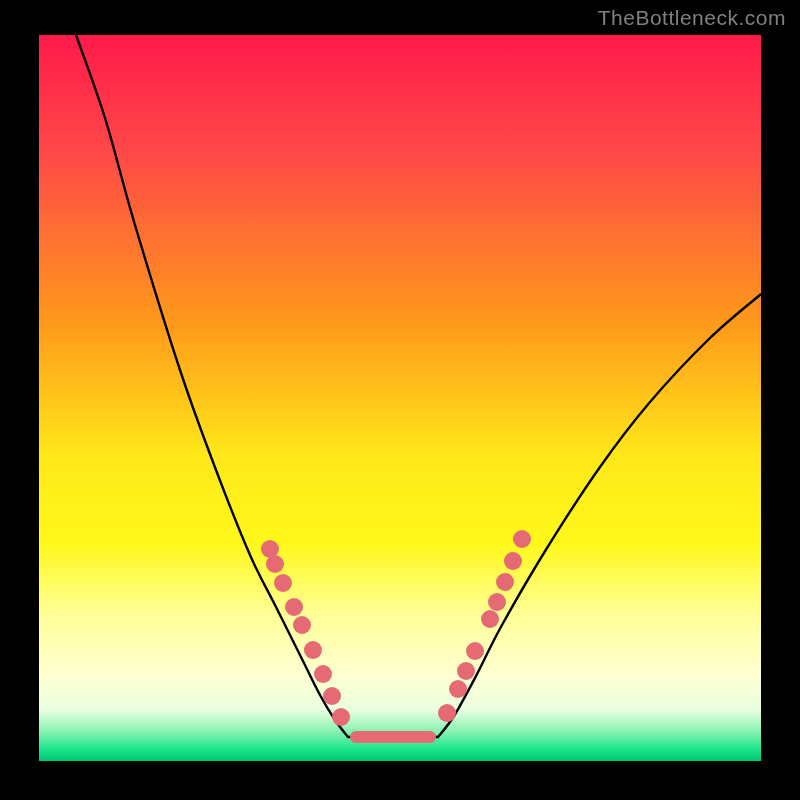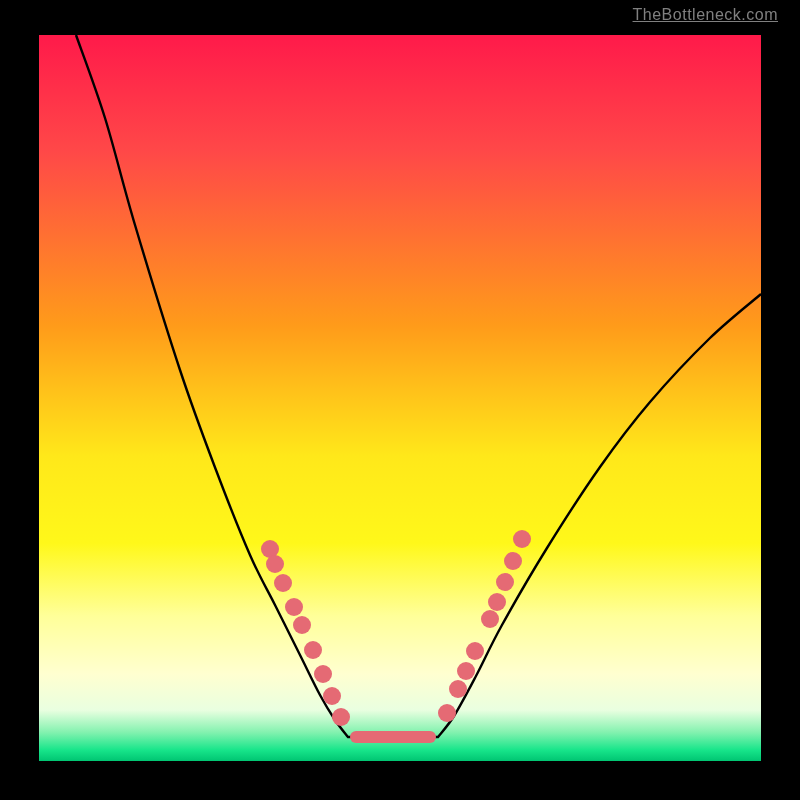--- a/index.html
+++ b/index.html
@@ -12,27 +12,26 @@
     font-family: Arial, Helvetica, sans-serif;
   }
   .stage {
     position: relative;
     width: 800px;
     height: 800px;
   }
   .watermark {
     position: absolute;
     top: 6px;
-    right: 22px;
+    right: 14px;
     color: #808080;
-    font-size: 16px;
+    font-size: 21px;
     letter-spacing: 0.5px;
     font-weight: 400;
     z-index: 10;
-    text-decoration: underline;
   }
   svg {
     position: absolute;
     top: 0;
     left: 0;
   }
 </style>
 </head>
 <body>
 

